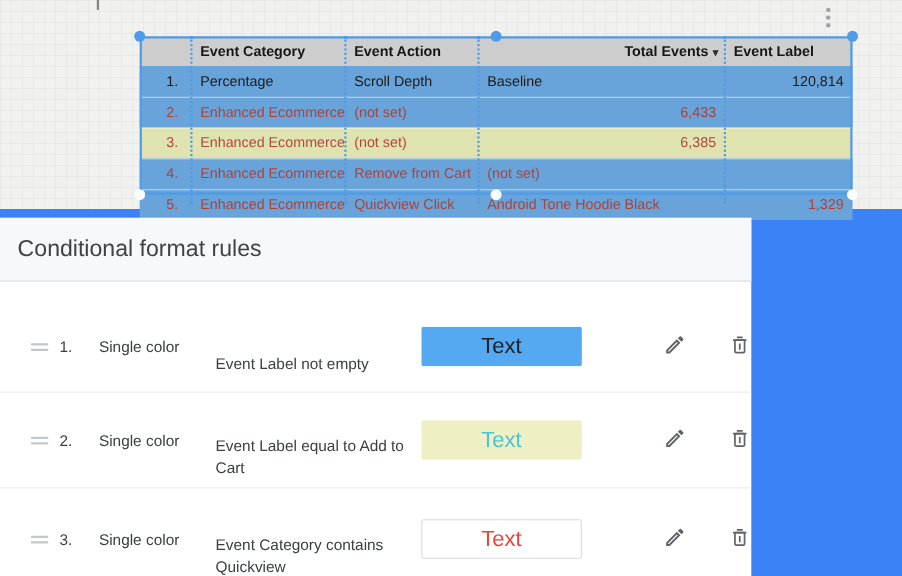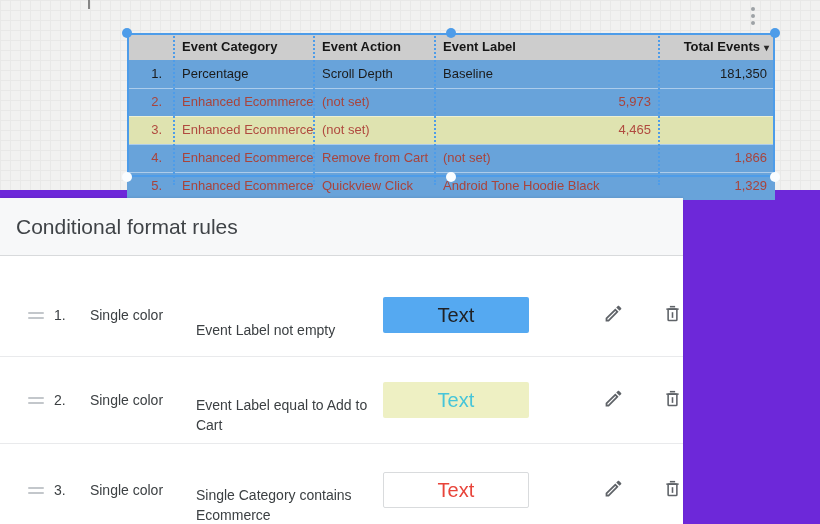--- a/index.html
+++ b/index.html
@@ -1,17 +1,17 @@
 <!DOCTYPE html>
 <html><head>
 <meta charset="utf-8">
 <style>
   html,body{margin:0;padding:0;}
   body{font-family:"Liberation Sans", sans-serif; -webkit-font-smoothing:antialiased;}
-  .stage{position:relative;width:820px;height:524px;overflow:hidden;background:#6d28d9;}
+  .stage{position:relative;width:820px;height:524px;overflow:hidden;background:#3b82f6;}
 
   
   .canvas{
     position:absolute;left:0;top:0;width:820px;height:190px;
     background-color:#f1f1f0;
     background-image:linear-gradient(#e8e8e7 1px, transparent 1px),
                      linear-gradient(90deg,#e8e8e7 1px, transparent 1px);
     background-size:10px 10px;
   }
   .page-mark{position:absolute;left:88px;top:0;width:2px;height:9px;background:#858585;}
@@ -73,54 +73,53 @@
         <i></i>
         <i></i>
         <i></i>
       </div>
 
     <div class="table">
       <div class="trow thead">
         <div class="cell first"></div>
         <div class="cell">Event Category</div>
         <div class="cell">Event Action</div>
-        <div class="cell">Event Label</div>
         <div class="cell last">
           <span>Total Events</span><span class="sort-caret">▾</span>
         </div>
+        <div class="cell">Event Label</div>
       </div>
 
       <div class="trow tdata" style="background-color: rgb(104, 163, 218); color: rgb(27, 27, 27);">
         <div class="cell num">1.</div>
         <div class="cell">Percentage</div>
         <div class="cell">Scroll Depth</div>
         <div class="cell">Baseline</div>
-        <div class="cell last">181,350</div>
+        <div class="cell last">120,814</div>
       </div>
 
       <div class="trow tdata" style="background-color: rgb(104, 163, 218); color: rgb(168, 68, 60);">
         <div class="cell num">2.</div>
         <div class="cell">Enhanced Ecommerce</div>
         <div class="cell">(not set)</div>
-        <div class="cell last">5,973</div>
+        <div class="cell last">6,433</div>
       </div>
 
       <div class="trow tdata" style="background-color: rgb(223, 227, 176); color: rgb(176, 74, 63);">
         <div class="cell num">3.</div>
         <div class="cell">Enhanced Ecommerce</div>
         <div class="cell">(not set)</div>
-        <div class="cell last">4,465</div>
+        <div class="cell last">6,385</div>
       </div>
 
       <div class="trow tdata" style="background-color: rgb(104, 163, 218); color: rgb(168, 68, 60);">
         <div class="cell num">4.</div>
         <div class="cell">Enhanced Ecommerce</div>
         <div class="cell">Remove from Cart</div>
         <div class="cell">(not set)</div>
-        <div class="cell last">1,866</div>
       </div>
 
       <div class="trow tdata" style="background-color: rgb(104, 163, 218); color: rgb(168, 68, 60);">
         <div class="cell num">5.</div>
         <div class="cell">Enhanced Ecommerce</div>
         <div class="cell">Quickview Click</div>
         <div class="cell">Android Tone Hoodie Black</div>
         <div class="cell last">1,329</div>
       </div>
 
@@ -200,21 +199,21 @@
       </button>
     </div>
 
     <div class="rule rule-3">
       <div class="drag">
           <i></i>
           <i></i>
         </div>
       <div class="rnum">3.</div>
       <div class="rtype">Single color</div>
-      <div class="rcond">Single Category contains Ecommerce</div>
+      <div class="rcond">Event Category contains Quickview</div>
       <div class="swatch" style="background-color: rgb(255, 255, 255); color: rgb(232, 68, 58); border-color: rgb(217, 219, 221);">Text</div>
       <button class="icon-btn edit-btn">
         <span>
           <svg width="21" height="21" viewBox="0 0 24 24" fill="#5f6368">
               <path d="M14.06 9.02l.92.92L5.92 19H5v-.92l9.06-9.06M17.66 3c-.25 0-.51.1-.7.29l-1.83 1.83 3.75 3.75 1.83-1.83c.39-.39.39-1.02 0-1.41l-2.34-2.34c-.2-.2-.45-.29-.71-.29zm-3.6 3.19L3 17.25V21h3.75L17.81 9.94l-3.75-3.75z"></path>
             </svg>
         </span>
       </button>
       <button class="icon-btn del-btn">
         <span>

